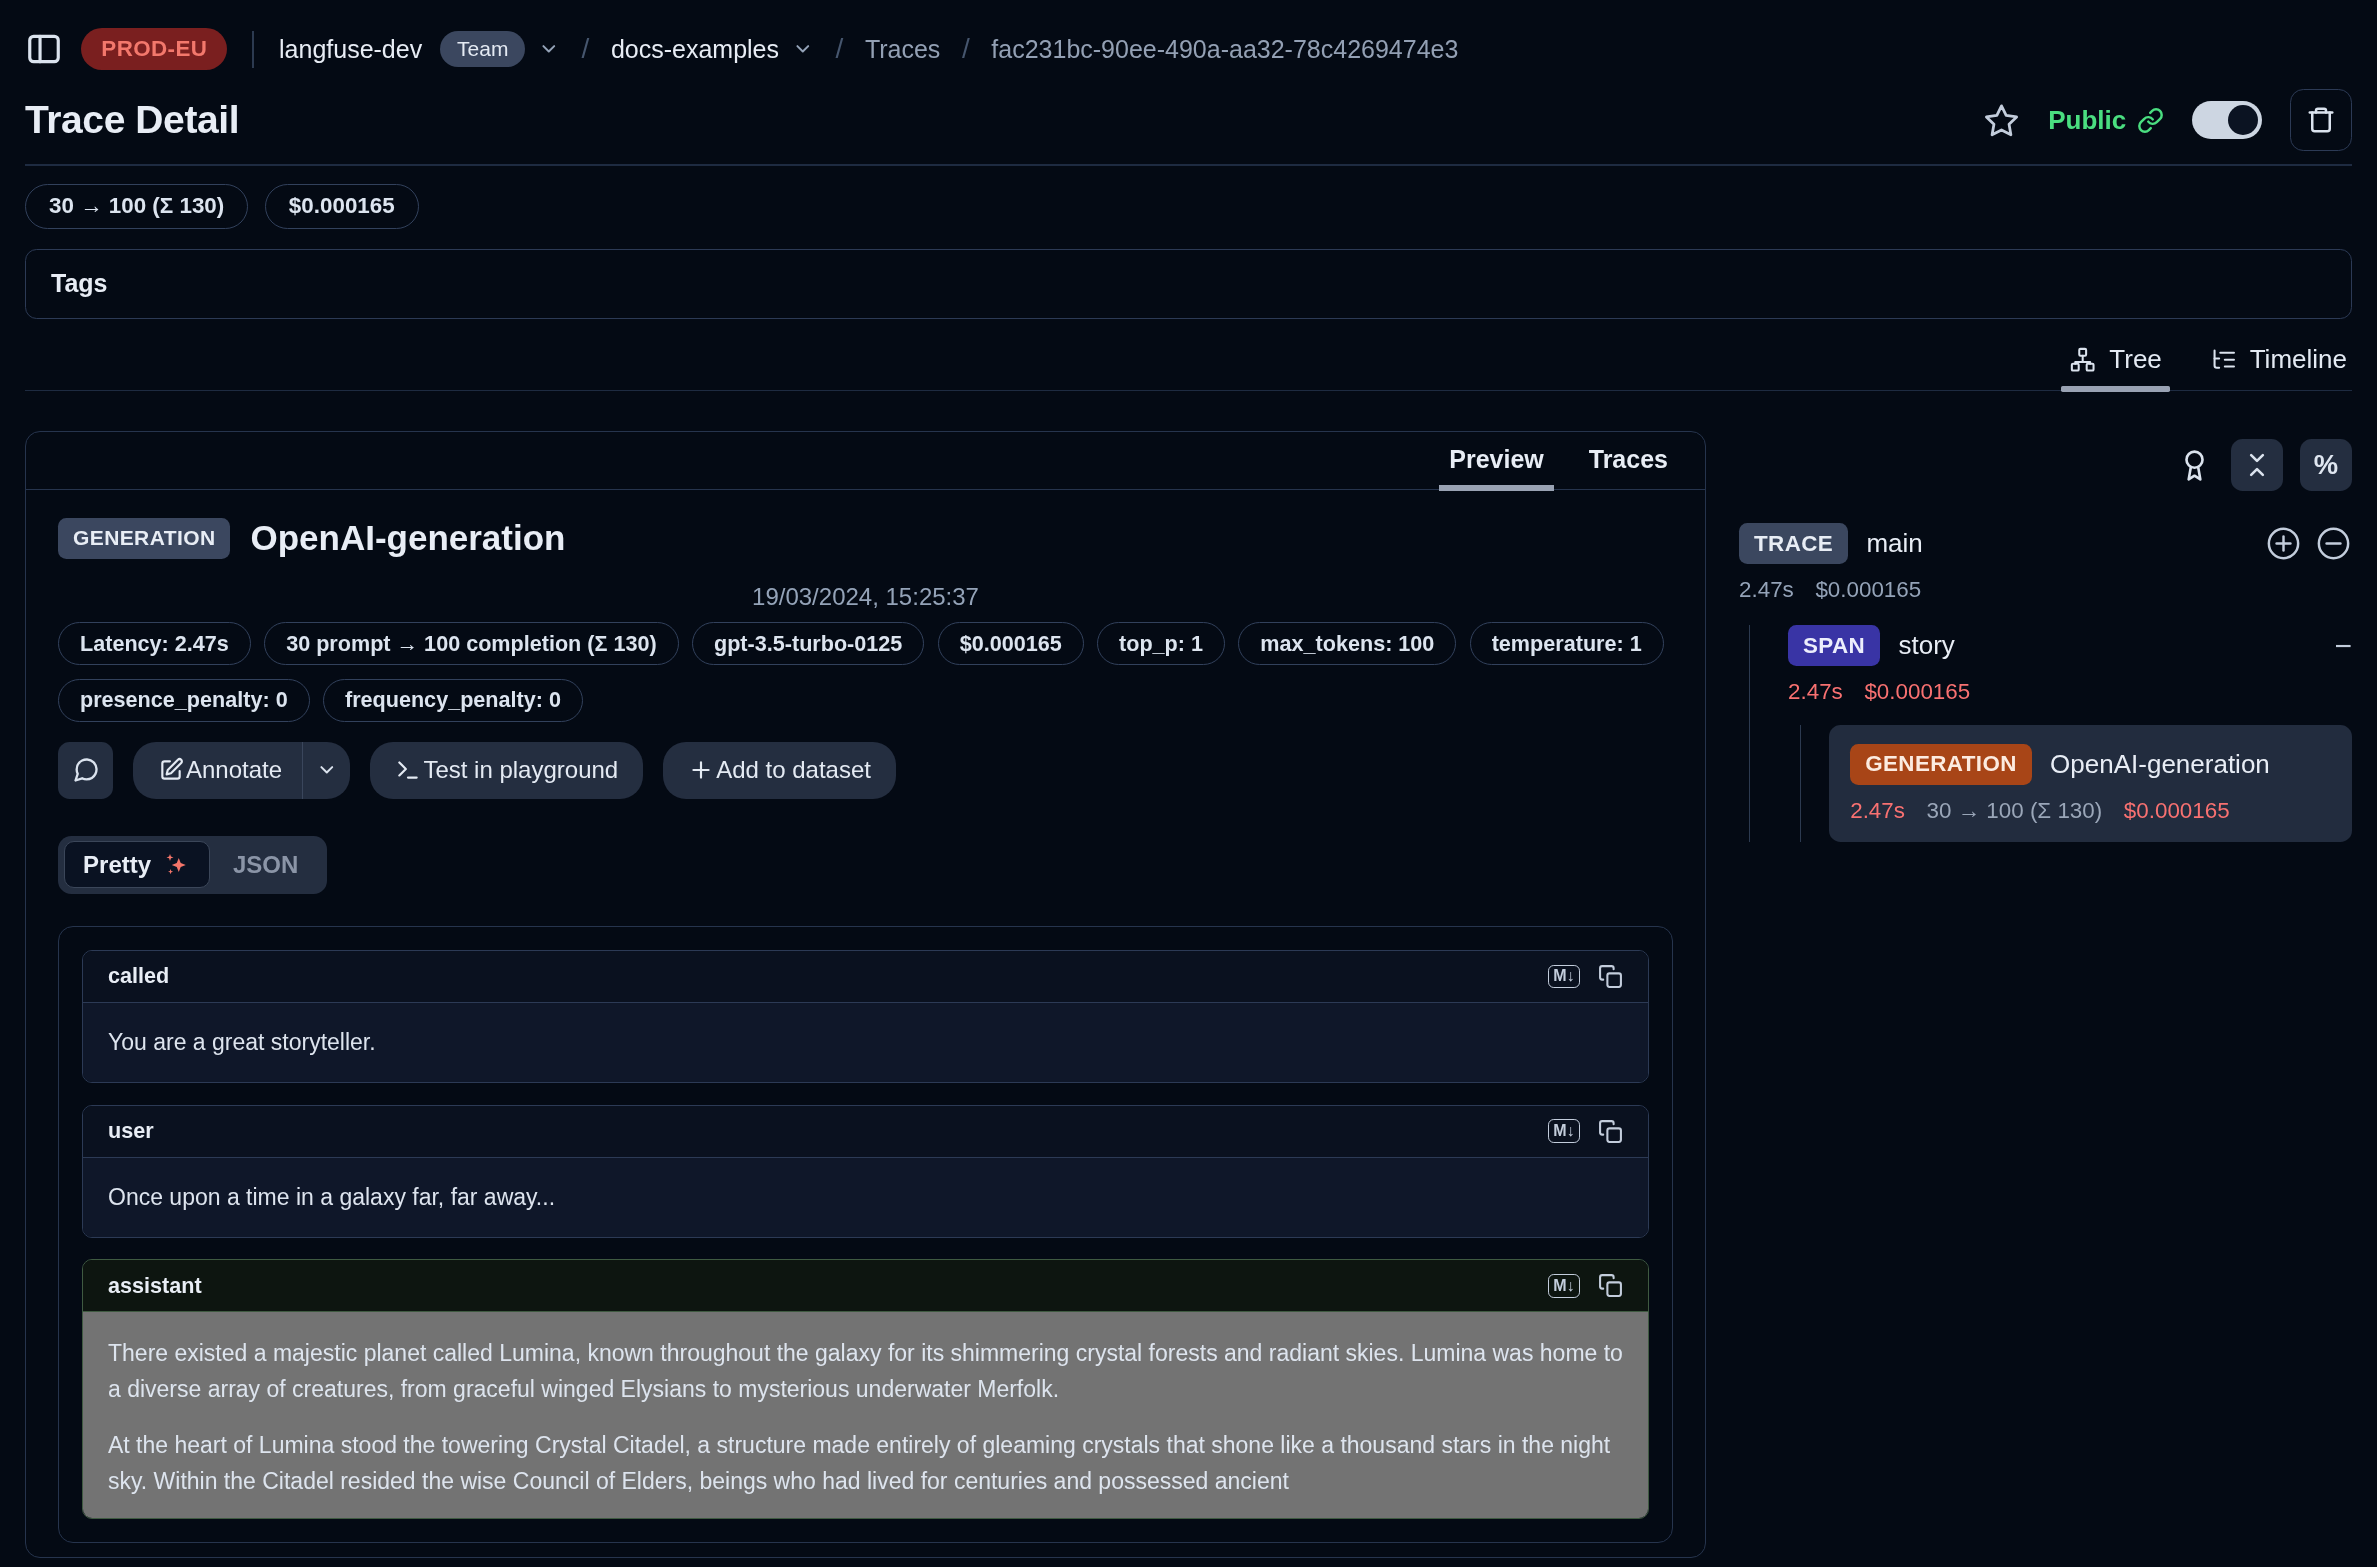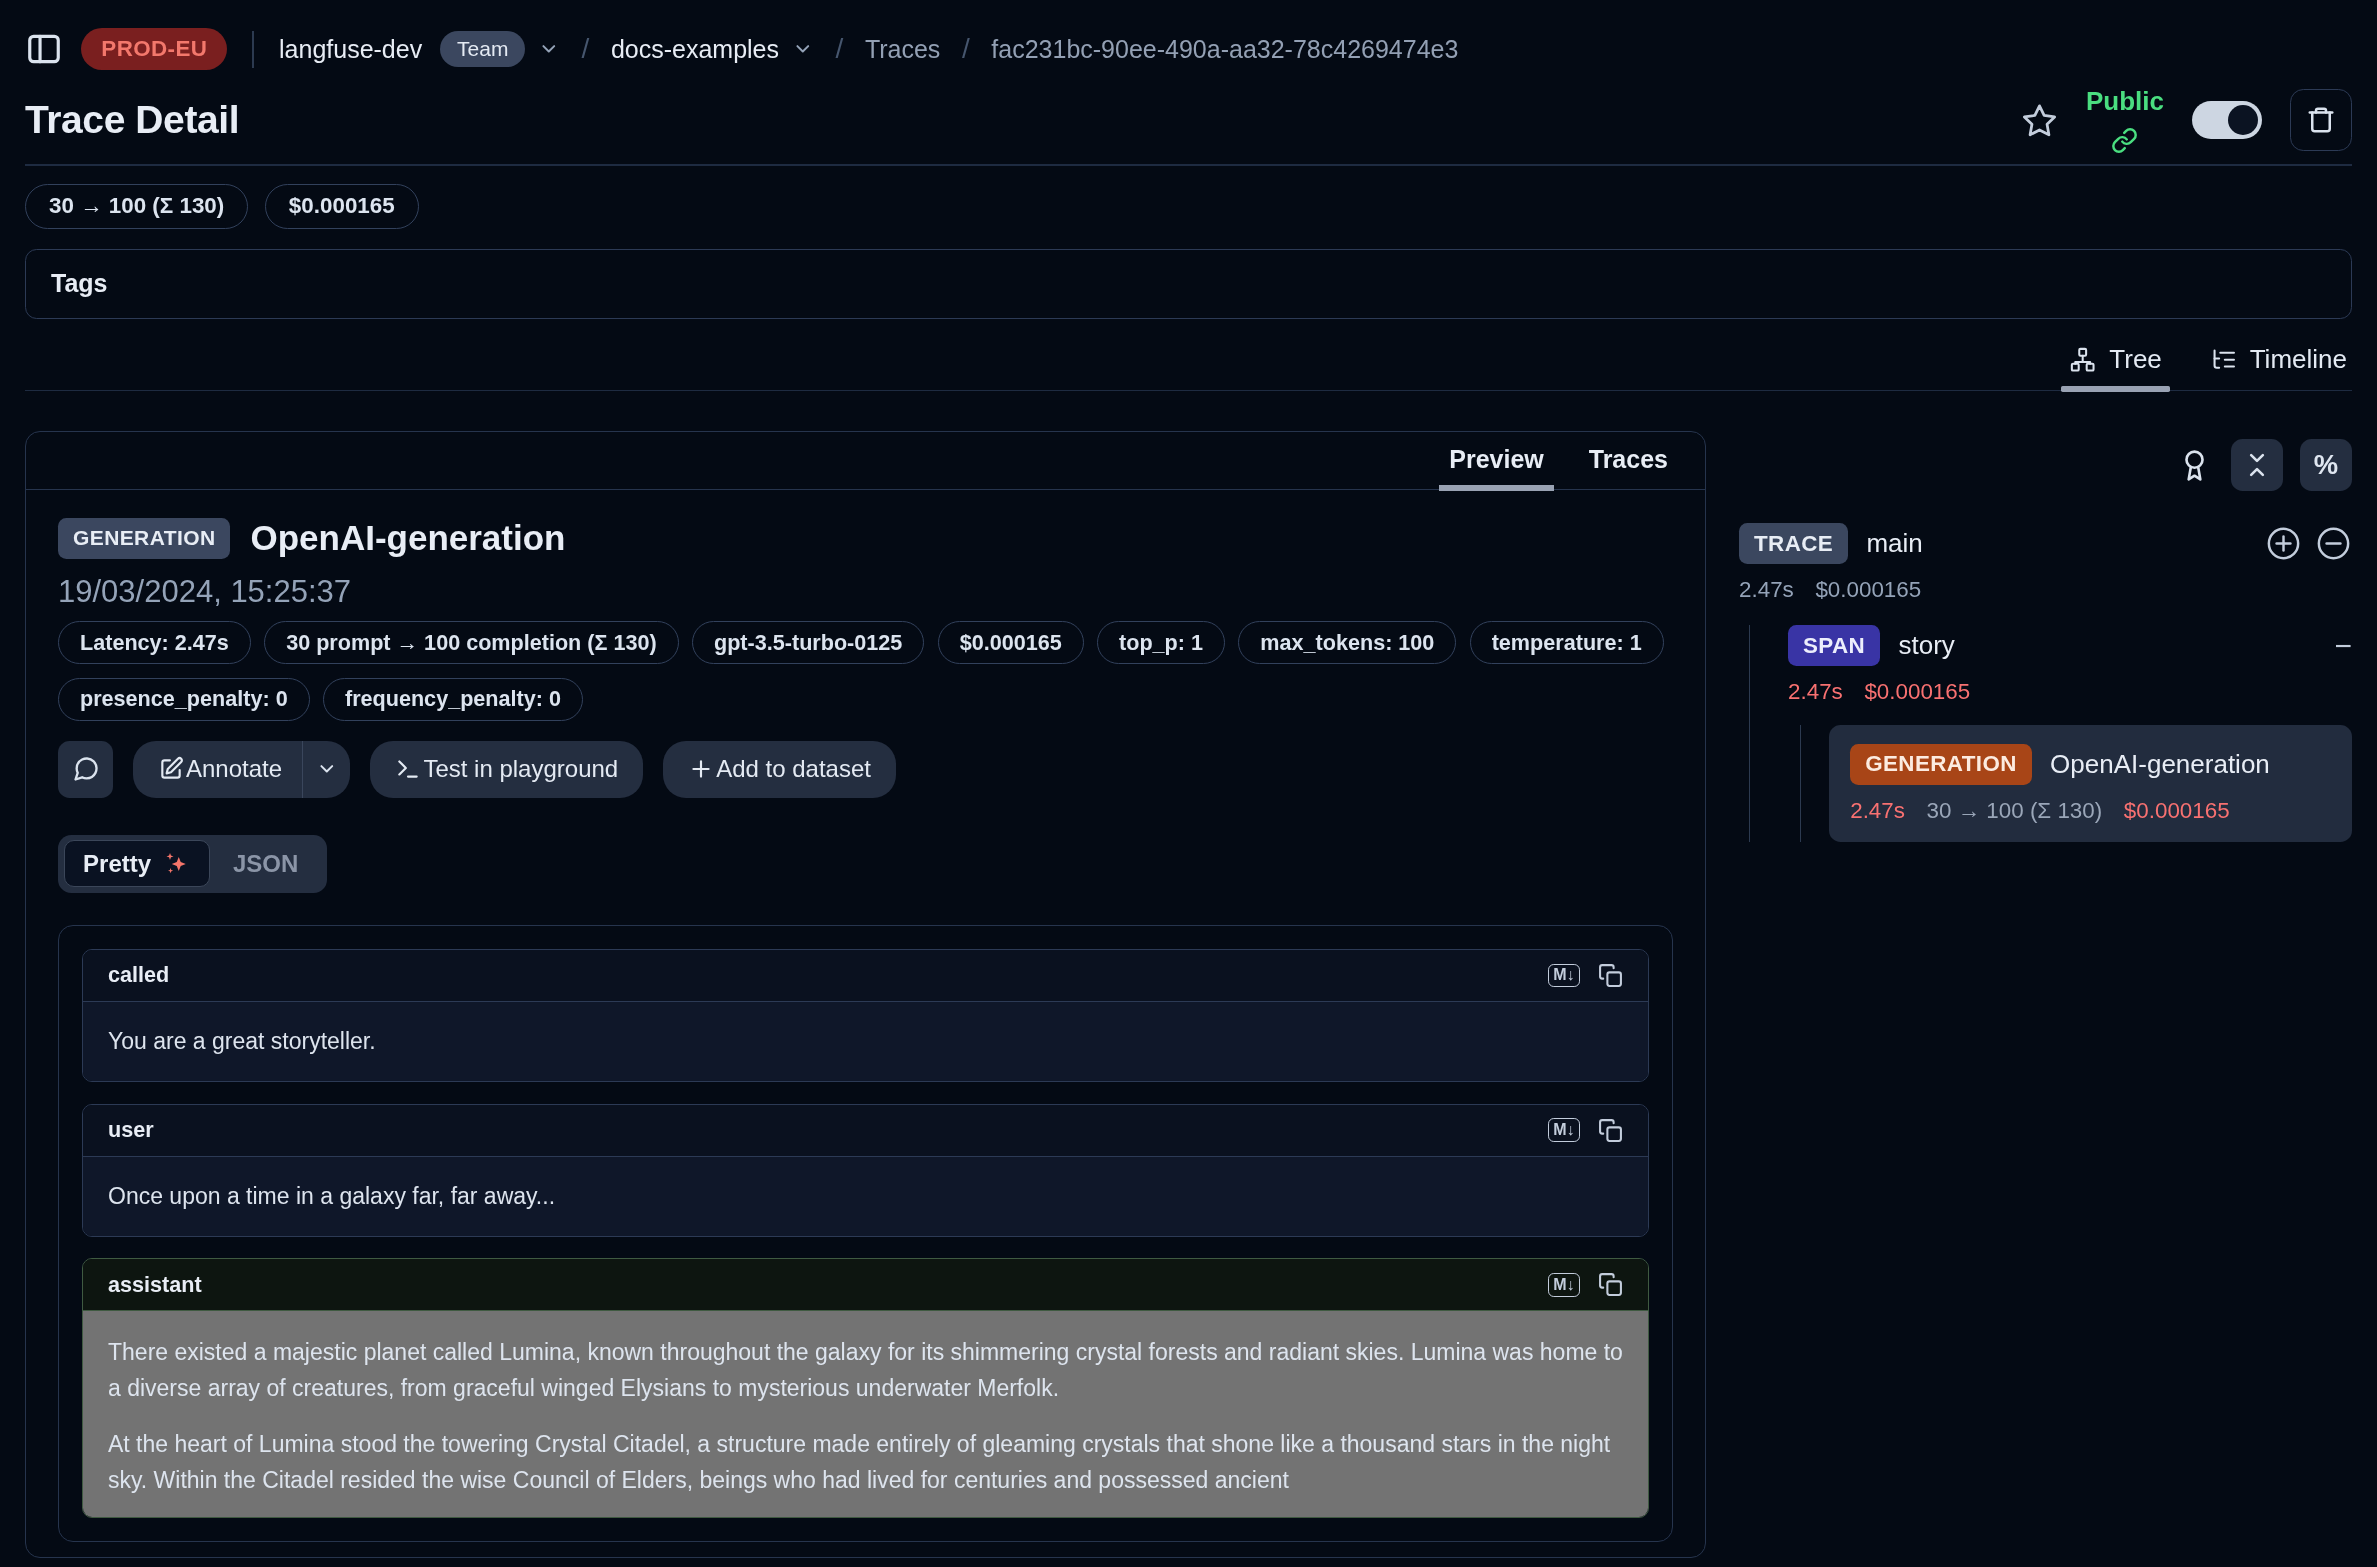--- a/index.html
+++ b/index.html
@@ -17,21 +17,21 @@
   .crumb-strong { font-size:25px; font-weight:500; color:#e8edf5; }
   .team-pill { background:#3b475f; border-radius:20px; padding:5.8px 16.6px; font-size:21px; color:#e4eaf3; }
   .crumb-sep { color:#46566e; font-size:28px; font-weight:300; margin:0 3.3px; }
   .crumb-muted { color:#93a0b4; font-size:25px; }
   .chev { margin-left:-5px; }
 
   
   .title-row { display:flex; align-items:center; justify-content:space-between; margin-top:11.6px; height:71px; }
   .page-title { font-size:39px; font-weight:700; letter-spacing:-0.4px; }
   .header-controls { display:flex; align-items:center; gap:28px; }
-  .public-wrap { display:flex; align-items:center; gap:10.8px; color:#4ade80; font-weight:700; font-size:26px;flex-direction:column; }
+  .public-wrap { display:flex; align-items:center; gap:10.8px; color:#4ade80; font-weight:700; font-size:26px; }
   .toggle { width:70px; height:38px; border-radius:19px; background:#cdd6e2; position:relative; cursor:pointer; }
   .toggle-knob { position:absolute; right:4.2px; top:4.2px; width:30px; height:30px; border-radius:50%; background:#0b1322; }
   .trash-btn { width:62px; height:62px; border:1.7px solid #2c3a55; border-radius:13.3px;
     display:flex; align-items:center; justify-content:center; cursor:pointer; }
 
   .hr { height:1.7px; background:#1e2b41; margin-top:8.3px; }
 
   
   .badges-row { display:flex; gap:16.6px; margin-top:18.3px; }
   .pill { border:1.7px solid #32415c; border-radius:23px; height:45px; display:flex; align-items:center;
@@ -54,21 +54,21 @@
     padding:13.3px 37px 0 37px; }
   .ptab { font-size:25px; font-weight:600; padding-bottom:15px; position:relative; color:#e8edf5; cursor:pointer; }
   .ptab.active::after { content:""; position:absolute; left:-10px; right:-10px; bottom:-1.7px;
     height:5.8px; background:#99a2b3; }
   .panel-body { padding:28px 32px 0 32px; }
 
   .obs-title-row { display:flex; align-items:center; gap:20px; }
   .type-badge { background:#3b475f; color:#e8edf5; font-size:21px; font-weight:700;
     padding:8.3px 15px; border-radius:8.3px; letter-spacing:0.4px; }
   .obs-name { font-size:35px; font-weight:700; }
-  .timestamp { margin-top:15px; color:#94a3b8; font-size:31px; }
+  .timestamp { margin-top:24px; color:#94a3b8; font-size:24px;text-align:center; }
 
   .meta-badges { display:flex; gap:13.3px; flex-wrap:wrap; }
   .m1 { margin-top:11.6px; } .m2 { margin-top:13.3px; }
   .meta-badge { border:1.7px solid #32415c; border-radius:21.6px; height:43px; padding:0 21px;
     font-size:21.6px; font-weight:700; display:flex; align-items:center; color:#dce4ef; }
 
   .actions { margin-top:20px; display:flex; gap:20px; height:57px; }
   .icon-btn { width:55px; background:#242e40; border-radius:11.6px; display:flex;
     align-items:center; justify-content:center; cursor:pointer; }
   .btn { background:#242e40; border-radius:23px; display:flex; align-items:center; gap:2px;

